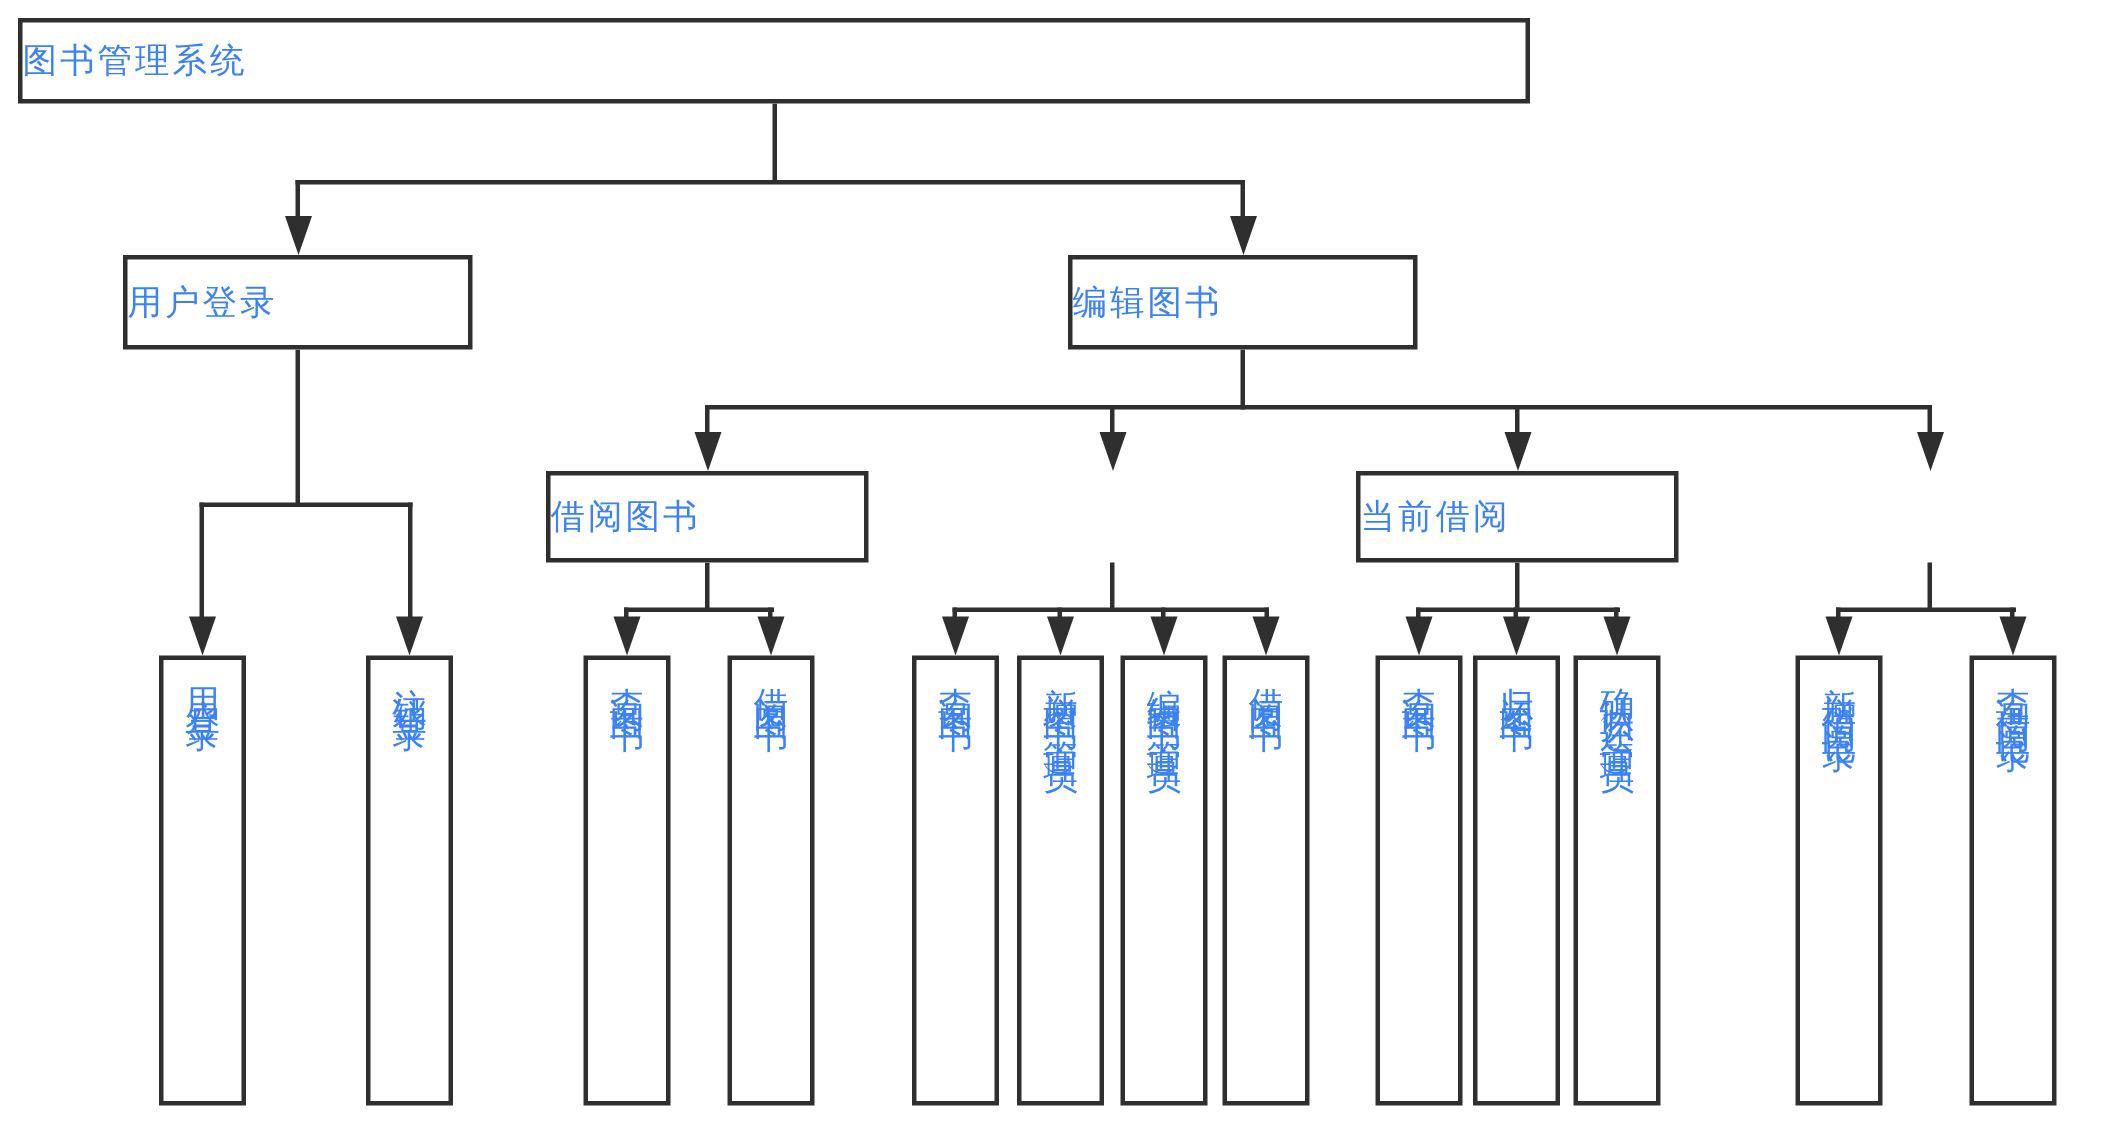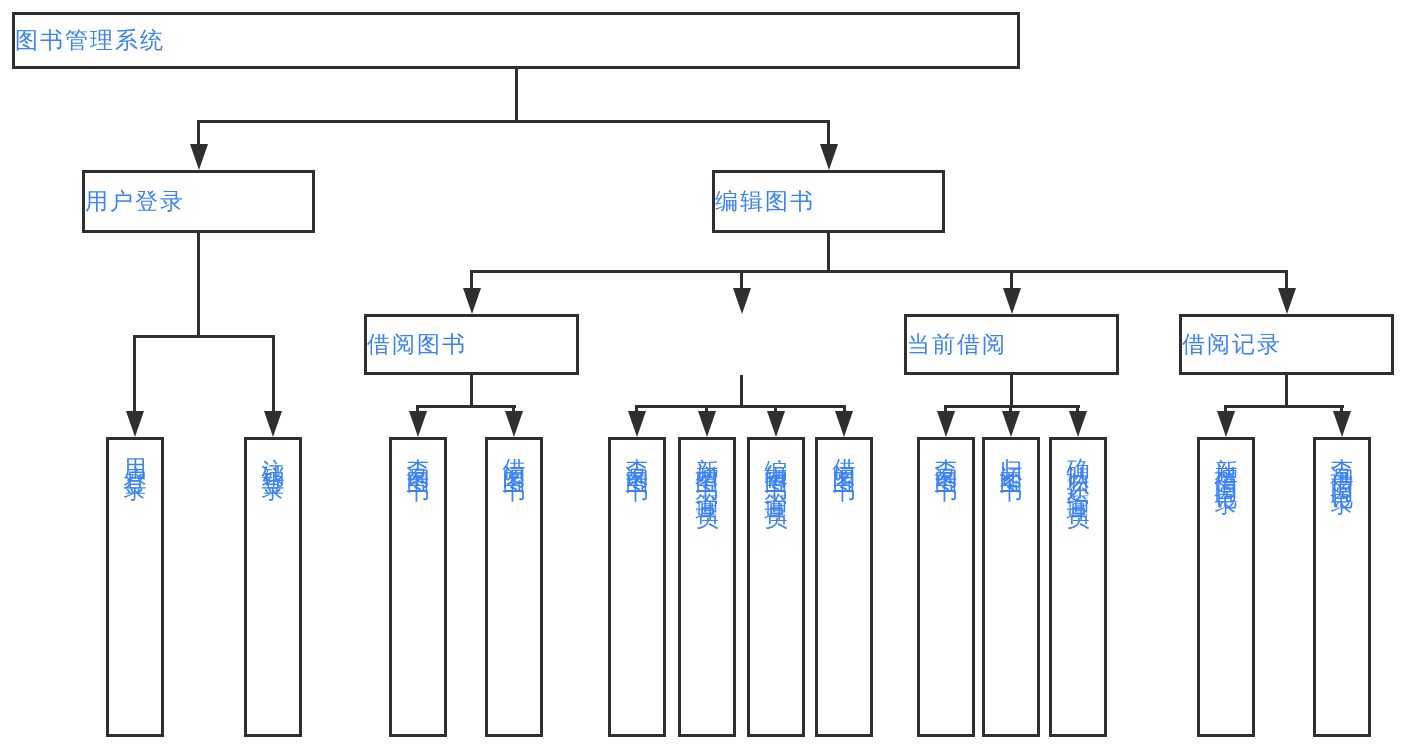--- a/index.html
+++ b/index.html
@@ -31,23 +31,20 @@
   </div>
   <div class="box hbox" style="left:712px;top:170px;width:233px;height:63px;">
     <span>编辑图书</span>
   </div>
 
   <div class="box hbox" style="left:364px;top:314px;width:215px;height:61px;">
     <span>借阅图书</span>
   </div>
   <div class="box hbox" style="left:904px;top:314px;width:215px;height:61px;">
     <span>当前借阅</span>
-  </div>
-  <div class="box hbox" style="left:1179px;top:314px;width:215px;height:61px;">
-    <span>借阅记录</span>
   </div>
 
   <div class="box vbox" style="left:106px;top:437px;width:58px;height:300px;">
     <span>用户登录</span>
   </div>
   <div class="box vbox" style="left:244px;top:437px;width:58px;height:300px;">
     <span>注销登录</span>
   </div>
 
   <div class="box vbox" style="left:389px;top:437px;width:58px;height:300px;">

